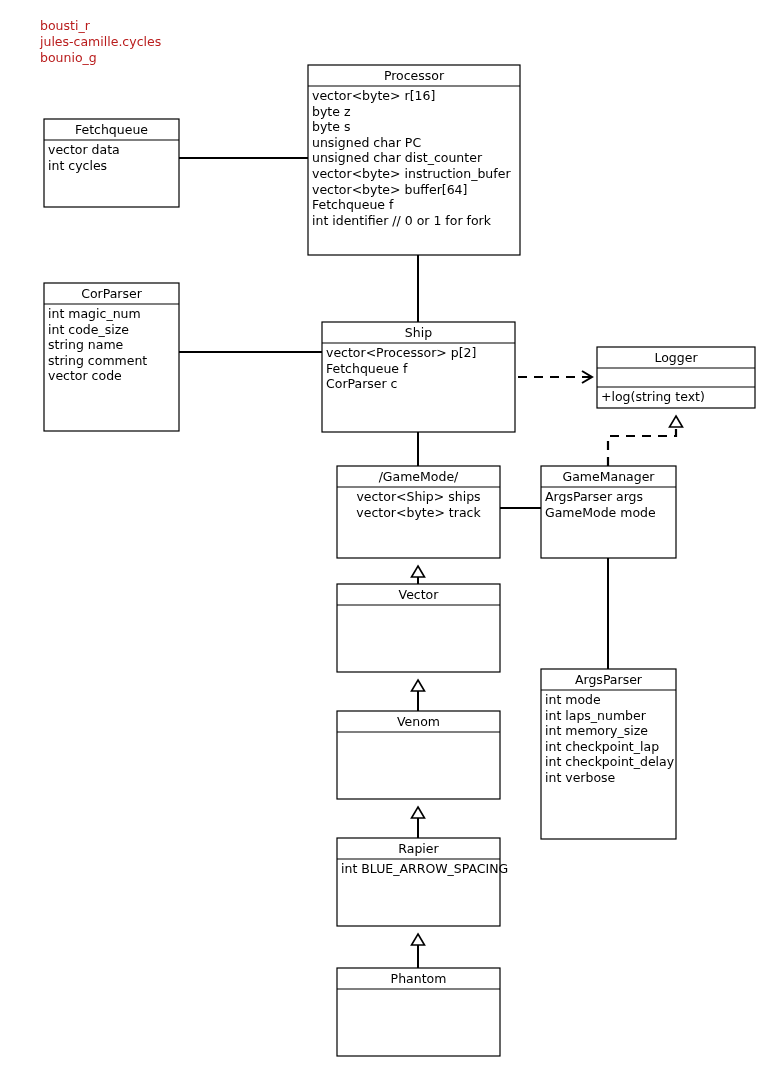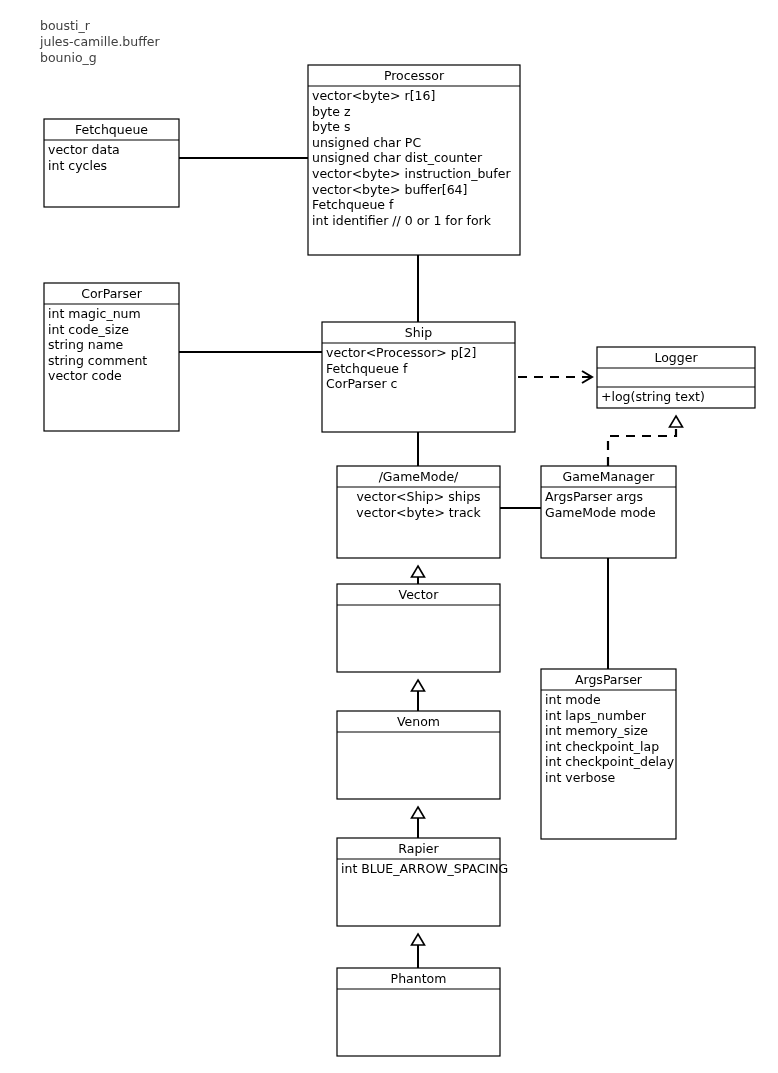--- a/index.html
+++ b/index.html
@@ -21,21 +21,21 @@
     width: 778px;
     height: 1073px;
   }
   .authors {
     position: absolute;
     left: 40px;
     top: 18px;
     font-family: "DejaVu Sans", sans-serif;
     font-size: 12.5px;
     line-height: 16px;
-    color: #404040;
+    color: #b91c1c;
     white-space: pre;
   }
   .authors div { white-space: pre; }
   svg { display: block; }
   .cls-box {
     fill: #ffffff;
     stroke: #000000;
     stroke-width: 1.2;
   }
   .cls-sep {
@@ -73,21 +73,21 @@
   .arrow-open {
     fill: none;
     stroke: #000000;
     stroke-width: 2;
   }
 </style>
 </head>
 <body>
 
 <div id="diagram-root">
-  <div class="authors" id="authors-list"><div>bousti_r</div><div>jules-camille.buffer</div><div>bounio_g</div></div>
+  <div class="authors" id="authors-list"><div>bousti_r</div><div>jules-camille.cycles</div><div>bounio_g</div></div>
   <svg id="diagram-svg" width="778" height="1073" viewBox="0 0 778 1073" xmlns="http://www.w3.org/2000/svg">
     <g id="relations-layer">
         <g>
           <path d="M179 158 L308 158" class="link-solid"></path>
         </g>
         <g>
           <path d="M418 255 L418 322" class="link-solid"></path>
         </g>
         <g>
           <path d="M179 352 L322 352" class="link-solid"></path>

